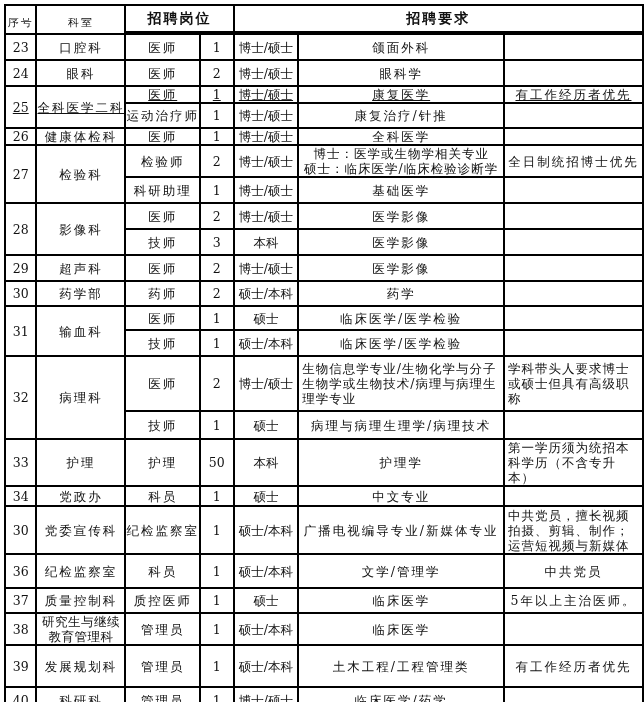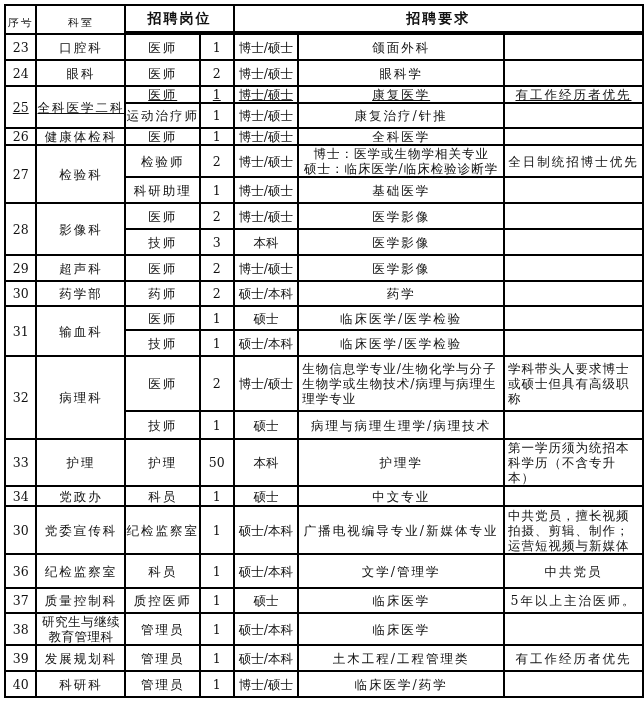--- a/index.html
+++ b/index.html
@@ -216,21 +216,21 @@
       </tr>
       <tr style="height: 20px;">
         <td rowspan="1" class="num">38</td>
         <td rowspan="1" class="wrapc">研究生与继续教育管理科</td>
         <td class="ls">管理员</td>
         <td class="num">1</td>
         <td>硕士/本科</td>
         <td class="ls">临床医学</td>
         <td class="ls"></td>
       </tr>
-      <tr style="height: 26px;">
+      <tr style="height: 42px;">
         <td rowspan="1" class="num">39</td>
         <td rowspan="1" class="ls">发展规划科</td>
         <td class="ls">管理员</td>
         <td class="num">1</td>
         <td>硕士/本科</td>
         <td class="ls">土木工程/工程管理类</td>
         <td class="ls">有工作经历者优先</td>
       </tr>
       <tr style="height: 26px;">
         <td rowspan="1" class="num">40</td>

